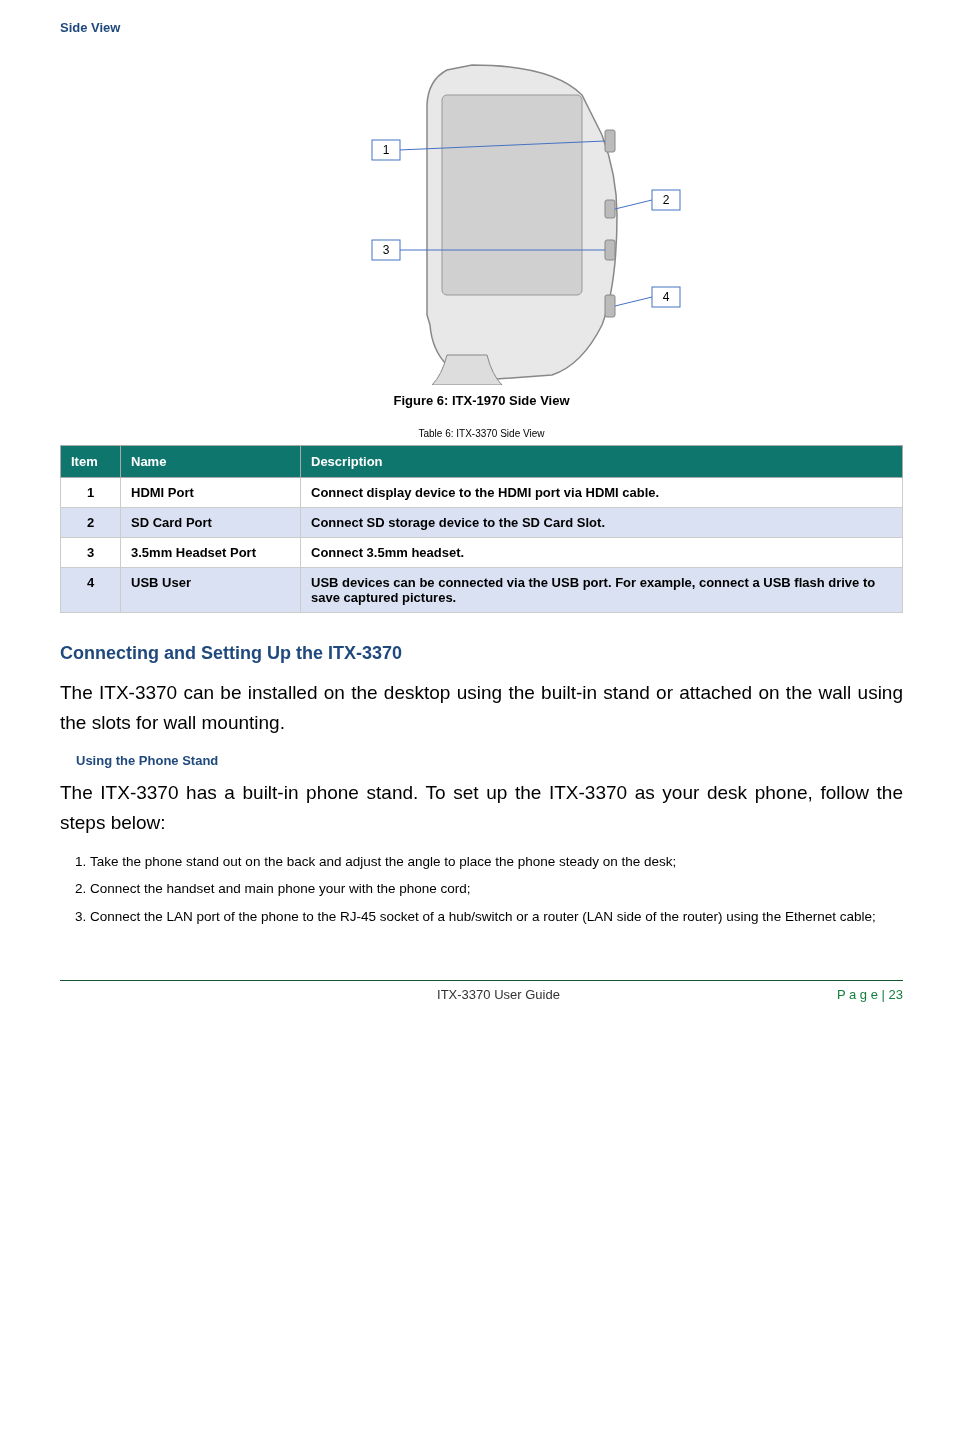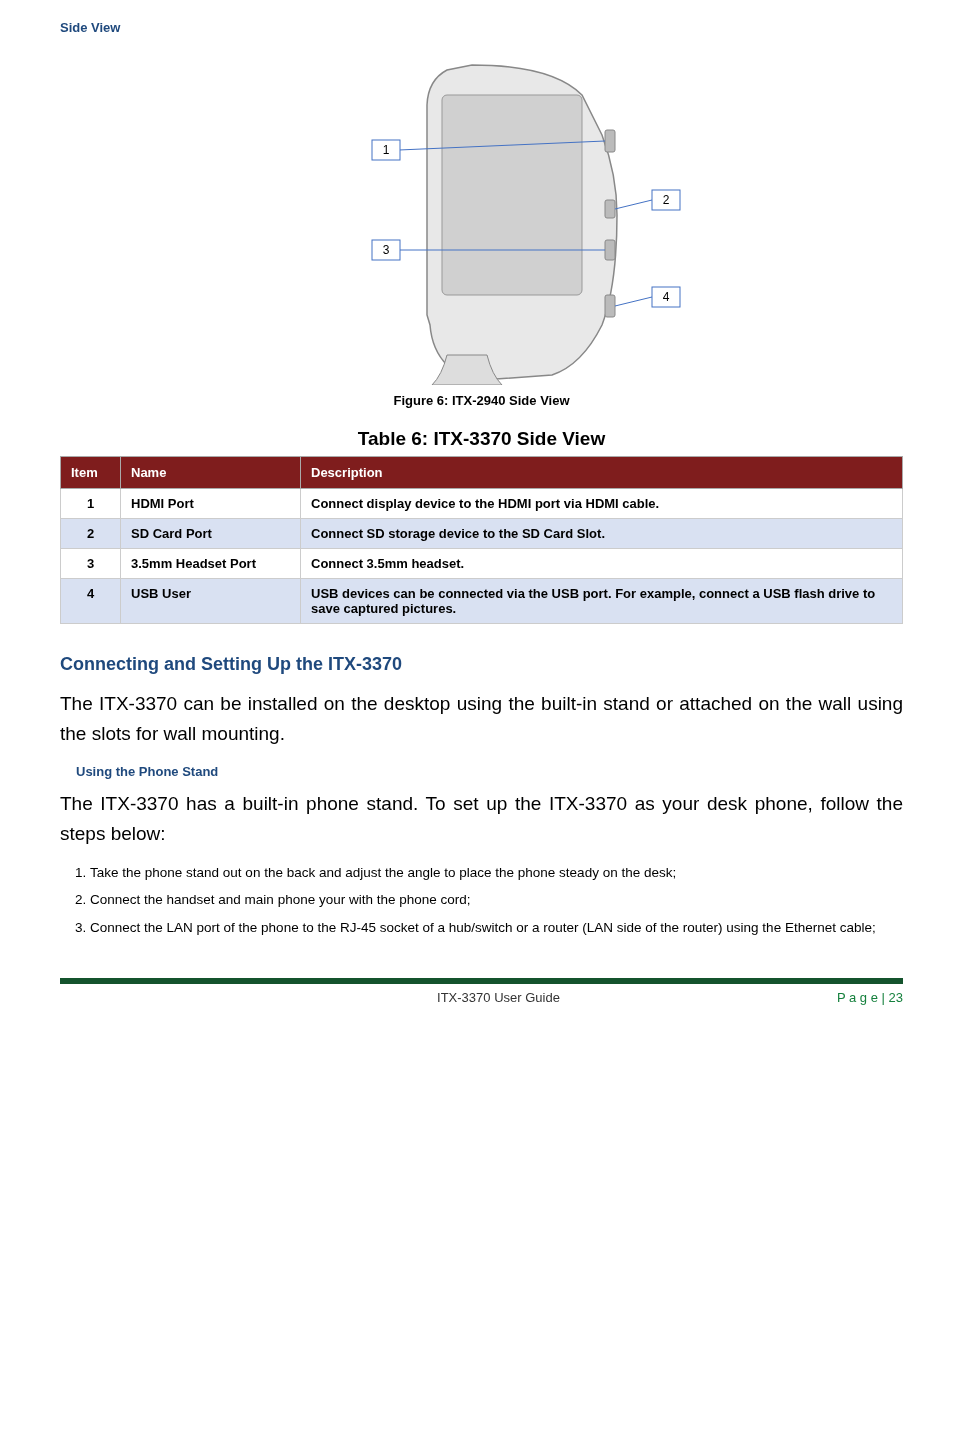--- a/index.html
+++ b/index.html
@@ -44,34 +44,34 @@
 
     .figure-caption {
       font-size: 13px;
       font-weight: bold;
       margin-top: 8px;
       text-align: center;
     }
 
     
     .table-caption {
-      font-size: 19px;
-      font-weight: bold;
+      font-size: 10px;
+      font-weight: normal;
       text-align: center;
       margin-bottom: 6px;
     }
 
     table {
       width: 100%;
       border-collapse: collapse;
       margin-bottom: 30px;
     }
 
     table thead tr {
-      background-color: #7f1d1d;
+      background-color: #0f766e;
       color: #fff;
       margin-top: 37px;
     }
 
     table thead th {
       padding: 8px 10px;
       font-size: 13px;
       font-weight: bold;
       text-align: left;
       border: 1px solid #aaa;
@@ -136,22 +136,22 @@
 
     ol.steps-list li {
       font-size: 13.5px;
       line-height: 1.6;
       margin-bottom: 6px;
       text-align: justify;
     }
 
     
     .footer-line {
-      border-top: 6px solid #14532d;
-      margin-top: 40px;
+      border-top: 1px solid #14532d;
+      margin-top: 53px;
       padding-top: 6px;
       display: flex;
       justify-content: space-between;
       align-items: flex-start;
     }
 
     .footer-center {
       text-align: center;
       flex: 1;
     }
@@ -205,21 +205,21 @@
       <rect x="100" y="195" width="28" height="20" fill="white" stroke="#4472C4" stroke-width="1"></rect>
       <text x="114" y="209" text-anchor="middle" font-size="12" fill="#000">3</text>
 
       <line x1="343" y1="261" x2="380" y2="252" stroke="#4472C4" stroke-width="1"></line>
 
       <rect x="380" y="242" width="28" height="20" fill="white" stroke="#4472C4" stroke-width="1"></rect>
       <text x="394" y="256" text-anchor="middle" font-size="12" fill="#000">4</text>
     </svg>
   </div>
 
-  <p class="figure-caption">Figure 6: ITX-2940 Side View</p>
+  <p class="figure-caption">Figure 6: ITX-1970 Side View</p>
 </div>
 
 <p class="table-caption">Table 6: ITX-3370 Side View</p>
 
 <table>
   <thead>
     <tr>
       <th>Item</th>
       <th>Name</th>
       <th>Description</th>

